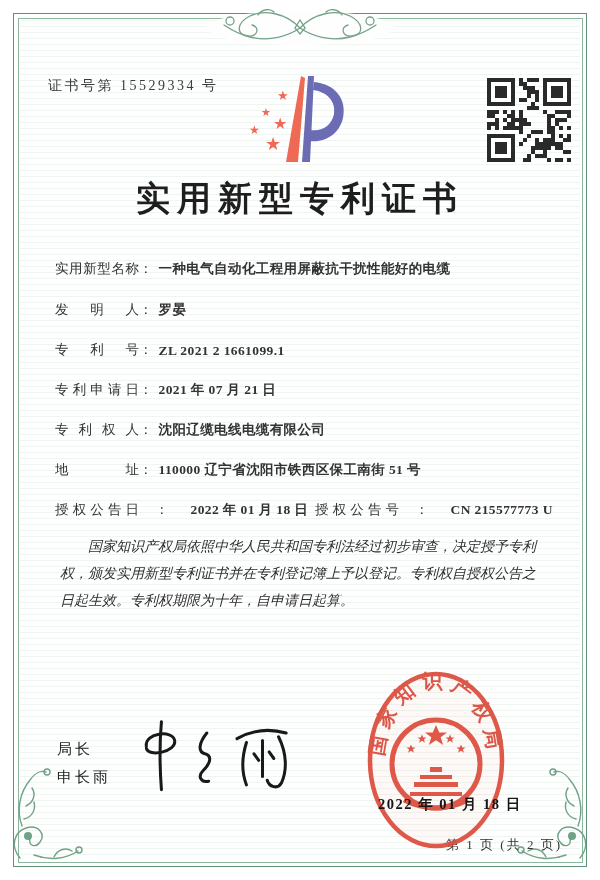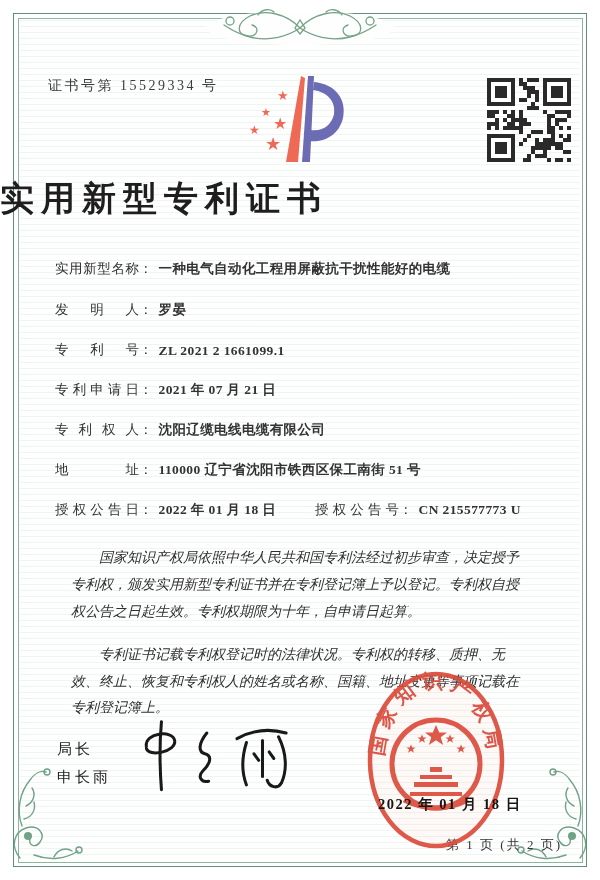--- a/index.html
+++ b/index.html
@@ -9,33 +9,33 @@
         background:repeating-linear-gradient(180deg, rgba(130,180,150,.13) 0 1px, rgba(255,255,255,0) 1px 6px);}
   .frame-outer{position:absolute;inset:13px;border:1.5px solid #5e9077;}
   .frame-inner{position:absolute;inset:17.5px;border:1px solid #8cb69d;}
   .ornament{position:absolute;}
   .orn-top{left:200px;top:3px;}
   .orn-bl{left:6px;bottom:10px;}
   .orn-br{right:6px;bottom:10px;transform:scaleX(-1);}
   .cert-no{position:absolute;left:48px;top:77px;font-size:14px;letter-spacing:2.5px;color:#3b3b3b;}
   .logo{position:absolute;left:243px;top:74px;}
   .qr{position:absolute;left:487px;top:78px;width:84px;height:84px;}
-  .title{position:absolute;left:0;top:176px;width:100%;text-align:left;
+  .title{position:absolute;left:0;top:176px;width:100%;text-align:center;
          font-size:34px;font-weight:700;letter-spacing:7px;color:#1e1e1e;}
   .row{position:absolute;left:55px;right:40px;display:flex;align-items:flex-end;
        font-size:13.5px;color:#333;}
   .row .lab{display:inline-block;width:84px;text-align:justify;text-align-last:justify;
        white-space:nowrap;flex:none;}
   .row .colon{flex:none;margin-right:6px;}
   .row .val{letter-spacing:.4px;white-space:nowrap;font-weight:bold;}
-  .pair{display:flex;align-items:baseline;}
+  .pair{display:flex;align-items:baseline;gap:16px;}
   .pair.second{position:absolute;left:260px;top:0;}
   .paras{position:absolute;left:55px;top:529px;width:492px;font-size:14px;line-height:1.92;
          color:#2e2e2e;font-style:italic;}
-  .paras p{margin:16px;text-indent:2em;}
+  .paras p{margin:5px;text-indent:2em;}
   .signer-title{position:absolute;left:57px;top:740px;font-size:15px;letter-spacing:3px;color:#222;}
   .signer-name{position:absolute;left:57px;top:768px;font-size:15px;letter-spacing:3px;color:#222;}
   .signature{position:absolute;left:125px;top:716px;z-index:2;}
   .seal{position:absolute;left:356px;top:664px;z-index:1;}
   .seal-date{position:absolute;left:378px;top:795px;font-size:14.5px;font-weight:600;
          color:#151515;letter-spacing:1.5px;z-index:3;white-space:nowrap;}
   .footer{position:absolute;left:0;top:836px;width:562px;text-align:right;
          font-size:13px;letter-spacing:2px;color:#333;}
   svg text.star{font-family:"DejaVu Sans",sans-serif;}
 </style>
@@ -272,21 +272,20 @@
     </span>
     <span class="pair second">
       <span class="lab">授权公告号</span>
         <span class="colon">：</span>
         <span class="val">CN 215577773 U</span>
     </span>
   </div>
 
   <div class="paras">
     <p>国家知识产权局依照中华人民共和国专利法经过初步审查，决定授予专利权，颁发实用新型专利证书并在专利登记簿上予以登记。专利权自授权公告之日起生效。专利权期限为十年，自申请日起算。</p>
-    <p>专利证书记载专利权登记时的法律状况。专利权的转移、质押、无效、终止、恢复和专利权人的姓名或名称、国籍、地址变更等事项记载在专利登记簿上。</p>
   </div>
 
   <div class="signer-title">局长</div>
   <div class="signer-name">申长雨</div>
 
   <svg class="signature" width="190" height="85" viewBox="0 0 200 90">
     <g stroke="#191919" stroke-width="3.2" fill="none" stroke-linecap="round" stroke-linejoin="round">
       <path d="M38,6 C36,28 36,52 38,78"></path>
       <path d="M22,32 C20,18 50,14 52,26 C54,38 24,44 22,34"></path>
       <path d="M86,18 C78,28 76,38 84,40 C92,42 90,50 82,58 C76,64 80,71 88,69"></path>

